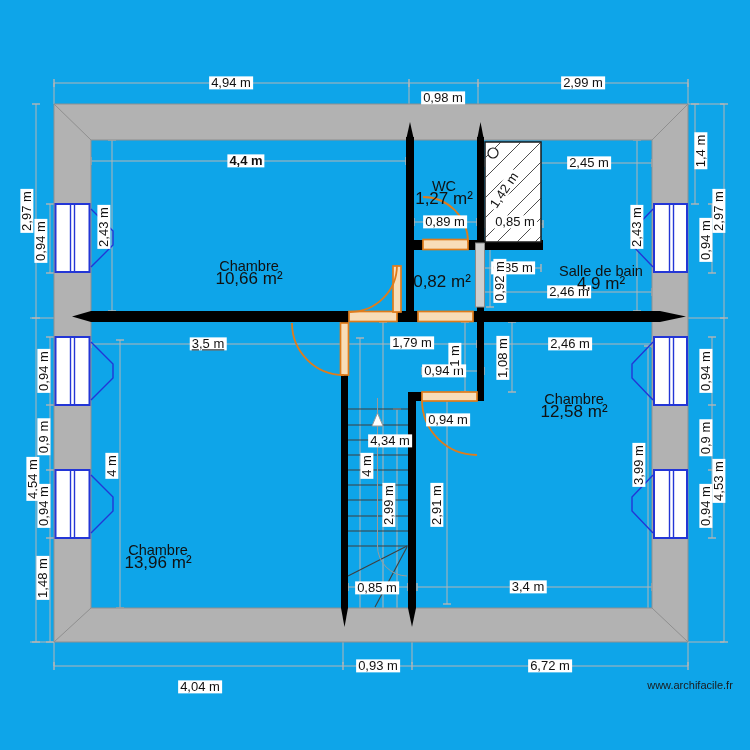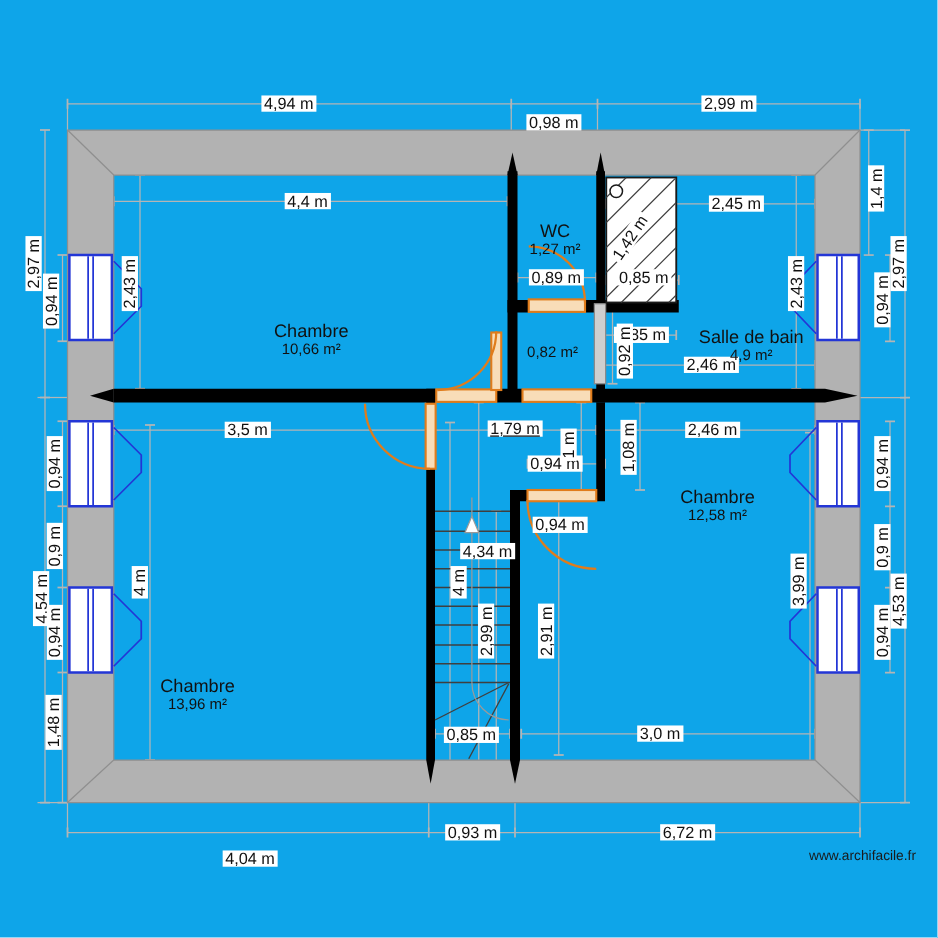--- a/index.html
+++ b/index.html
@@ -5,21 +5,21 @@
   html,body{margin:0;padding:0;background:#fff;}
   #plan{position:relative;width:750px;height:750px;background:#0ea5e9;overflow:hidden;
         font-family:"Liberation Sans",sans-serif;}
   #plan svg{position:absolute;left:0;top:0;}
   #labels{position:absolute;left:0;top:0;width:750px;height:750px;}
   .lbl{position:absolute;transform:translate(-50%,-50%);font:13px "Liberation Sans",sans-serif;
        color:var(--label-text);background:#fff;padding:0 2px;white-space:nowrap;line-height:1.02;}
   .lbl.rot{transform:translate(-50%,-50%) rotate(-90deg);}
   .lbl.diag{transform:translate(-50%,-50%) rotate(-56deg);}
   .lbl.room{font-size:14.5px;background:transparent;padding:0;}
-  .lbl.area{font-size:12px;background:transparent;padding:0;}
+  .lbl.area{font-size:17px;background:transparent;padding:0;}
   .lbl.wm{font-size:11px;background:transparent;color:var(--watermark-text);text-align:center;}
   
   .ring{fill:var(--wall-fill);stroke:var(--wall-edge);stroke-width:1;fill-rule:evenodd;}
   .cdiag{stroke:var(--wall-edge);stroke-width:1;}
   .iw{fill:var(--interior-wall);}
   .dim{stroke:var(--dim-line);stroke-width:1;fill:none;}
   .ext{stroke:var(--dim-line);stroke-width:1;}
   .darc{stroke:var(--door-stroke);stroke-width:1.8;fill:none;}
   .dleaf{fill:var(--door-fill);stroke:var(--door-stroke);stroke-width:1.7;}
   .wbox{fill:#fff;stroke:var(--window-stroke);stroke-width:2;}
@@ -222,34 +222,34 @@
   <g>
     <rect class="dleaf" x="422" y="392" width="55" height="9"></rect>
     <path class="darc" d="M422,400 A55,55 0 0 0 477,455"></path>
   </g>
 </svg>
 
 <div id="labels">
       <span class="lbl" style="left: 231px; top: 83px;">4,94 m</span>
       <span class="lbl" style="left: 443px; top: 83px; margin-top: 15px;">0,98 m</span>
       <span class="lbl" style="left: 583px; top: 83px;">2,99 m</span>
-      <span class="lbl" style="left: 246px; top: 161px;">4,4 m</span>
+      <span class="lbl" style="left: 246px; top: 161px; font-weight: bold;">4,4 m</span>
       <span class="lbl" style="left: 589px; top: 163px;">2,45 m</span>
       <span class="lbl" style="left: 445px; top: 222px;">0,89 m</span>
       <span class="lbl" style="left: 515px; top: 222px;">0,85 m</span>
       <span class="lbl" style="left: 513px; top: 268px;">0,85 m</span>
       <span class="lbl" style="left: 569px; top: 292px;">2,46 m</span>
-      <span class="lbl" style="left: 198px; top: 344px;">3,5 m</span>
-      <span class="lbl" style="left: 412px; top: 343px; text-decoration: underline;">1,79 m</span>
+      <span class="lbl" style="left: 208px; top: 344px; text-decoration: underline;">3,5 m</span>
+      <span class="lbl" style="left: 412px; top: 343px;">1,79 m</span>
       <span class="lbl" style="left: 570px; top: 344px;">2,46 m</span>
       <span class="lbl" style="left: 444px; top: 371px;">0,94 m</span>
       <span class="lbl" style="left: 448px; top: 420px;">0,94 m</span>
       <span class="lbl" style="left: 390px; top: 441px;">4,34 m</span>
       <span class="lbl" style="left: 377px; top: 588px;">0,85 m</span>
-      <span class="lbl" style="left: 528px; top: 587px;">3,0 m</span>
+      <span class="lbl" style="left: 528px; top: 587px;">3,4 m</span>
       <span class="lbl" style="left: 200px; top: 666px; margin-top: 21px;">4,04 m</span>
       <span class="lbl" style="left: 378px; top: 666px;">0,93 m</span>
       <span class="lbl" style="left: 550px; top: 666px;">6,72 m</span>
       <span class="lbl rot" style="left: 27px; top: 211px;">2,97 m</span>
       <span class="lbl rot" style="left: 41px; top: 241px;">0,94 m</span>
       <span class="lbl rot" style="left: 104px; top: 227px;">2,43 m</span>
       <span class="lbl rot" style="left: 701px; top: 151px;">1,4 m</span>
       <span class="lbl rot" style="left: 706px; top: 240px;">0,94 m</span>
       <span class="lbl rot" style="left: 719px; top: 211px;">2,97 m</span>
       <span class="lbl rot" style="left: 637px; top: 227px;">2,43 m</span>

